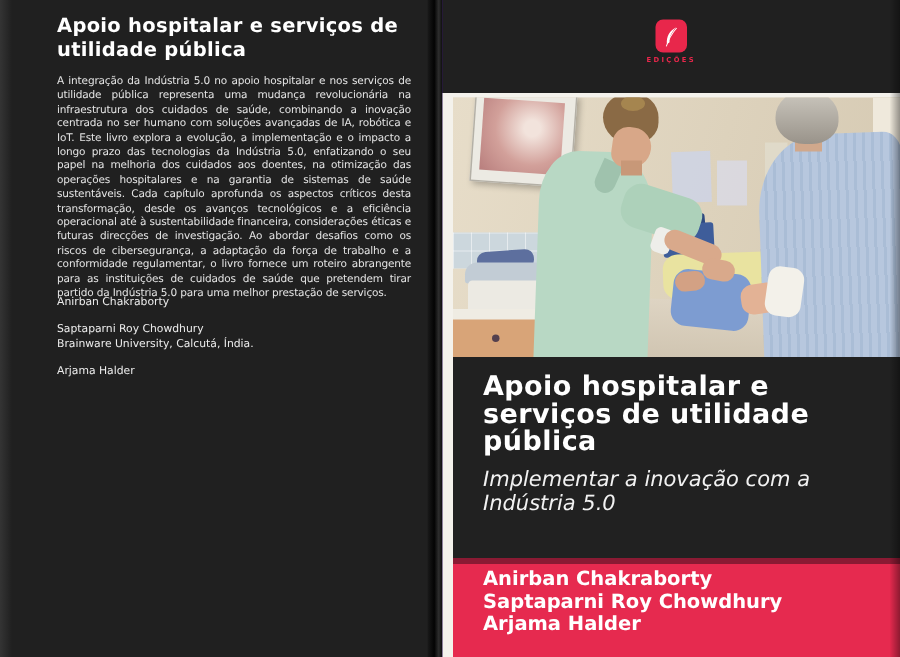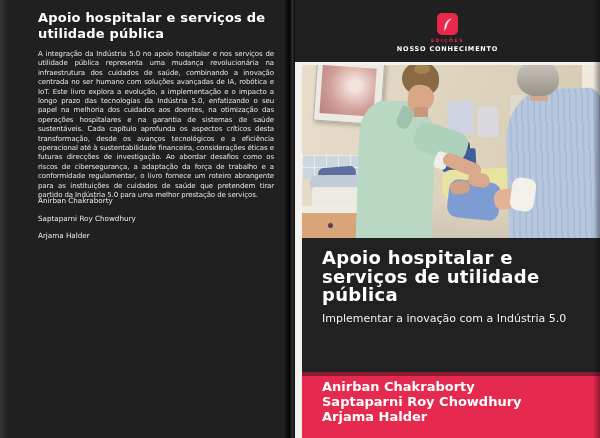--- a/index.html
+++ b/index.html
@@ -40,21 +40,21 @@
                display:flex;align-items:center;justify-content:center;}
   .logo-imprint{margin-top:3px;color:#e8274b;font-size:4.5px;letter-spacing:1.6px;font-weight:700;}
   .logo-name{margin-top:2px;color:#fff;font-size:6.5px;letter-spacing:.8px;font-weight:700;}
 
   .front-page{position:absolute;left:295px;top:62px;width:305px;height:376px;background:#f4f2ec;}
   .photo{position:absolute;left:7px;top:3px;width:298px;height:173px;overflow:hidden;background:#e0d6c2;}
   .front-title-box{position:absolute;left:7px;top:176px;width:298px;height:134px;background:#212121;}
   .front-title{margin:0;padding:11px 0 0 20px;width:258px;color:#fff;
                font-weight:700;font-size:18px;line-height:18.5px;letter-spacing:.3px;}
   .front-subtitle{margin:7px 0 0 0;padding-left:20px;color:#f2f2f2;
-                  font-size:11px;}
+                  font-style:italic;font-size:14px;}
   .front-red{position:absolute;left:7px;top:310px;width:298px;height:66px;
              background:#e62a4f;border-top:4px solid #8a1a33;}
   .front-authors{padding:3px 0 0 20px;color:#fff;font-weight:700;font-size:13px;line-height:15px;}
 
   .right-shade{position:absolute;right:0;top:0;bottom:0;width:7px;
                background:linear-gradient(90deg,rgba(0,0,0,0),rgba(0,0,0,.38));}
 
   
   .photo div{position:absolute;}
   .ph-wall{left:0;top:0;width:298px;height:173px;
@@ -119,40 +119,40 @@
     <div class="back-title">Apoio hospitalar e serviços de utilidade pública</div>
 
     <div class="back-desc">A integração da Indústria 5.0 no apoio hospitalar e nos serviços de utilidade pública representa uma mudança revolucionária na infraestrutura dos cuidados de saúde, combinando a inovação centrada no ser humano com soluções avançadas de IA, robótica e IoT. Este livro explora a evolução, a implementação e o impacto a longo prazo das tecnologias da Indústria 5.0, enfatizando o seu papel na melhoria dos cuidados aos doentes, na otimização das operações hospitalares e na garantia de sistemas de saúde sustentáveis. Cada capítulo aprofunda os aspectos críticos desta transformação, desde os avanços tecnológicos e a eficiência operacional até à sustentabilidade financeira, considerações éticas e futuras direcções de investigação. Ao abordar desafios como os riscos de cibersegurança, a adaptação da força de trabalho e a conformidade regulamentar, o livro fornece um roteiro abrangente para as instituições de cuidados de saúde que pretendem tirar partido da Indústria 5.0 para uma melhor prestação de serviços.</div>
 
     <div class="bios">
       <div class="bio">
         <div>Anirban Chakraborty</div>
       </div>
       <div class="bio">
         <div>Saptaparni Roy Chowdhury</div>
+        <div>Brainware University, Calcutá, Índia.</div>
       </div>
       <div class="bio">
         <div>Arjama Halder</div>
       </div>
     </div>
 
   </div>
 
   <div class="fold"></div>
 
   <div class="front-top">
     <div class="logo">
       <div class="logo-square">
         <svg width="15" height="17" viewBox="0 0 20 22">
           <path d="M14.5 2.5 C8.5 5.5 5.6 10.8 6.1 17.2 C7 17 7.8 16.5 8.5 15.8 C8.2 10.8 10.3 6.8 14.5 2.5 Z" fill="#ffffff"></path>
           <path d="M5.6 19.5 C7.6 13.5 10.5 8 14.8 3.2" stroke="#ffffff" stroke-width="0.9" fill="none"></path>
         </svg>
       </div>
       <div class="logo-imprint">EDIÇÕES</div>
-      <div class="logo-name">NOSSO CONHECIMENTO</div>
     </div>
   </div>
 
   <div class="front-page">
 
     <div class="photo">
       <div class="ph-wall"></div>
       <div class="ph-light"></div>
       <div class="ph-frame">
         <div class="ph-frame-img"></div>

